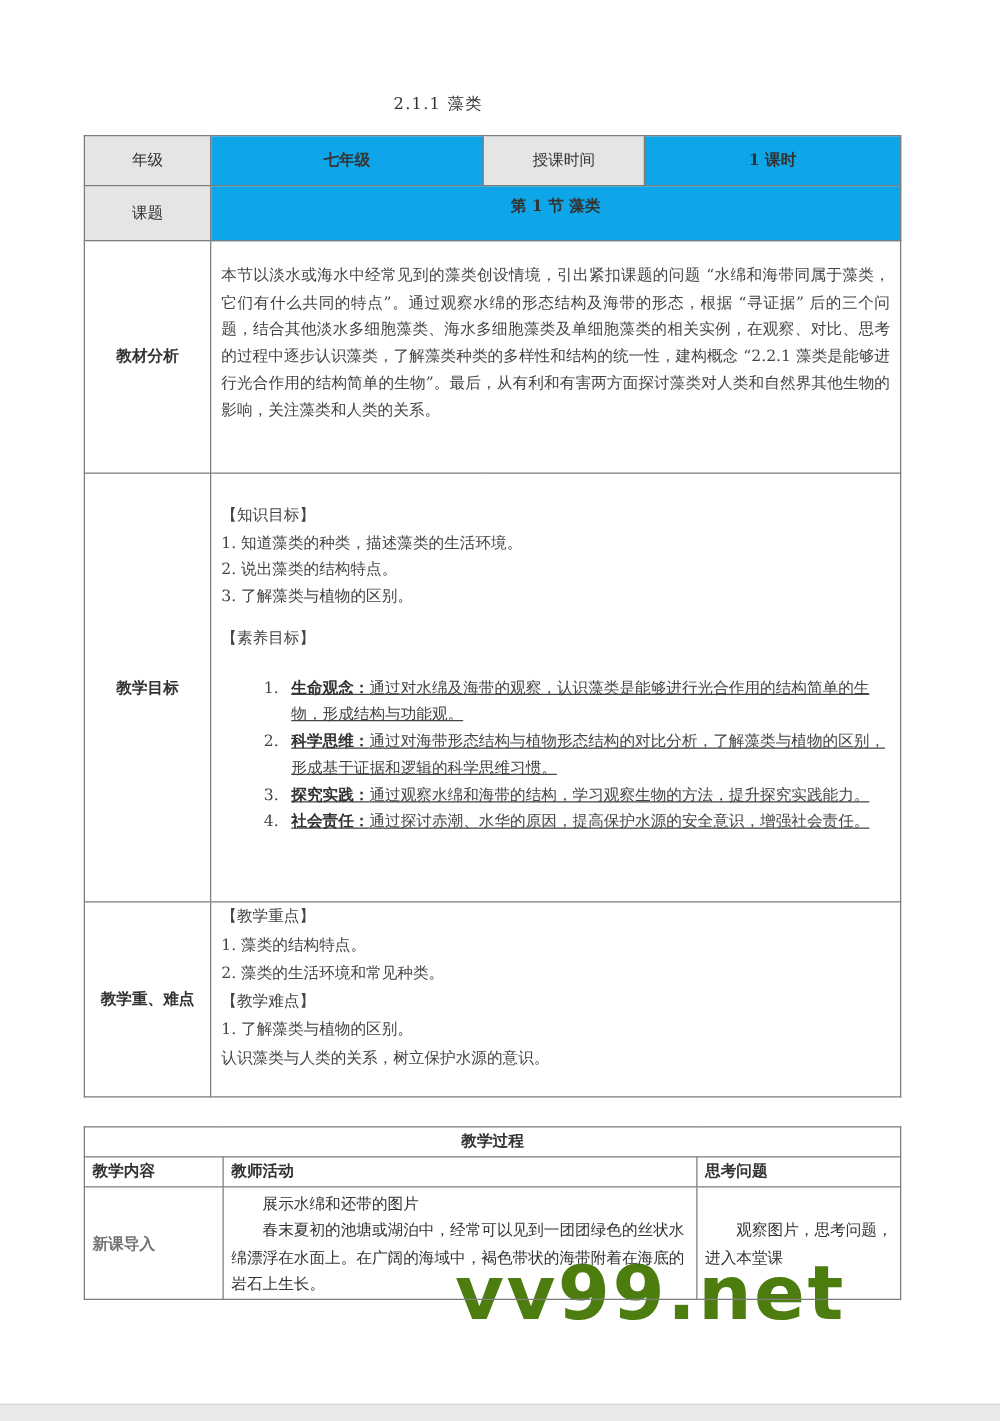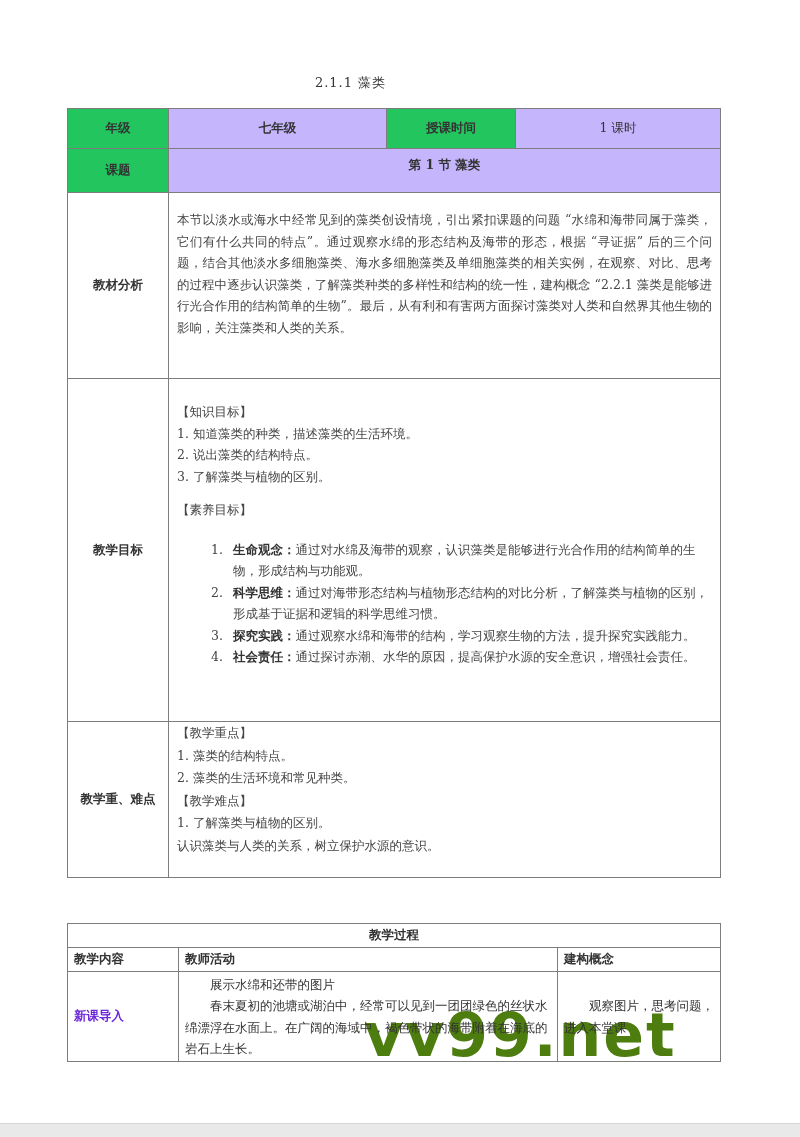--- a/index.html
+++ b/index.html
@@ -11,32 +11,32 @@
     position:absolute; top:74px; left:0; width:701px; text-align:center;
     font-size:13px; color:#333; letter-spacing:1px;
   }
   table.main {
     position:absolute; left:67px; top:108px; width:653px;
     border-collapse:collapse; table-layout:fixed; font-size:12.5px;
   }
   table.main td {
     border:1px solid #7d7d7d; padding:0; vertical-align:middle;
   }
-  .hdr { background:#22c55e; text-align:center; font-weight:bold; color:#333; }
-  .hdr2 { background:#c4b5fd; text-align:center; color:#333; }
+  .hdr { background:#e5e5e5; text-align:center; font-weight:normal; color:#333; }
+  .hdr2 { background:#0ea5e9; text-align:center; color:#333; }
   .label { text-align:center; font-weight:bold; color:#333; }
   .para { padding:6px 8px 6px 8px !important; line-height:21.5px; text-align:justify; color:#444; }
   .goals { padding:22px 8px 6px 8px !important; line-height:21.5px; color:#444; vertical-align:top !important;margin-top:28px; }
   .goals .gap { height:12px; }
-  .goals ol { margin:18px 0 0 0; padding-left:50px; }
+  .goals ol { margin:18px 0 0 0; padding-left:50px;text-decoration:underline; }
   .goals ol li { line-height:21.5px; padding-left:6px; }
   .goals b { color:#333; }
   .kd { padding:0 8px 0 8px !important; line-height:22.5px; color:#444; vertical-align:top !important; }
   table.proc {
-    position:absolute; left:67px; top:923px; width:653px;
+    position:absolute; left:67px; top:901px; width:653px;
     border-collapse:collapse; table-layout:fixed; font-size:12.5px;
   }
   table.proc td { border:1px solid #7d7d7d; padding:0 6px; color:#333; }
   .proc-title { text-align:center; font-weight:bold; height:23px; }
   .proc-head td { height:23px; font-weight:bold; }
   .proc-body td { vertical-align:middle; line-height:21.5px; color:#444; }
   .indent { text-indent:2em; }
   .watermark {
     position:absolute; left:364px; top:1000px; font-family:"DejaVu Sans", sans-serif;
     font-weight:bold; font-size:60px; color:#4d7c0f; letter-spacing:2px; z-index:-1;
@@ -56,21 +56,21 @@
     <col style="width:101px">
       <col style="width:218px">
       <col style="width:129px">
       <col style="width:205px">
   </colgroup>
   <tbody>
       <tr style="height:40px">
     <td class="hdr">年级</td>
     <td class="hdr2" style="font-weight:bold">七年级</td>
     <td class="hdr">授课时间</td>
-    <td class="hdr2" style="font-weight:normal">1 课时</td>
+    <td class="hdr2" style="font-weight:bold">1 课时</td>
   </tr>
   <tr style="height:44px">
     <td class="hdr">课题</td>
     <td class="hdr2" colspan="3" style="font-weight:bold;vertical-align:top;padding-top:8px;margin-left:45px;">第 1 节 藻类</td>
   </tr>
   <tr style="height:186px">
     <td class="label">教材分析</td>
     <td colspan="3" class="para" style="vertical-align:top;padding-top:16px !important;">本节以淡水或海水中经常见到的藻类创设情境，引出紧扣课题的问题 “水绵和海带同属于藻类，它们有什么共同的特点”。通过观察水绵的形态结构及海带的形态，根据 “寻证据” 后的三个问题，结合其他淡水多细胞藻类、海水多细胞藻类及单细胞藻类的相关实例，在观察、对比、思考的过程中逐步认识藻类，了解藻类种类的多样性和结构的统一性，建构概念 “2.2.1 藻类是能够进行光合作用的结构简单的生物”。最后，从有利和有害两方面探讨藻类对人类和自然界其他生物的影响，关注藻类和人类的关系。</td>
   </tr>
   <tr style="height:343px">
@@ -110,24 +110,24 @@
       <col style="width:379px">
       <col style="width:163px">
   </colgroup>
   <tbody>
       <tr>
     <td colspan="3" class="proc-title">教学过程</td>
   </tr>
   <tr class="proc-head">
     <td>教学内容</td>
     <td>教师活动</td>
-    <td>建构概念</td>
+    <td>思考问题</td>
   </tr>
   <tr class="proc-body" style="height:90px">
-    <td style="font-weight:bold;color:#6d28d9;font-family:Liberation Serif, serif;">新课导入</td>
+    <td style="font-weight:bold;color:#737373;">新课导入</td>
     <td>
       <div class="indent">展示水绵和还带的图片</div>
       <div class="indent">春末夏初的池塘或湖泊中，经常可以见到一团团绿色的丝状水绵漂浮在水面上。在广阔的海域中，褐色带状的海带附着在海底的岩石上生长。</div>
     </td>
     <td class="indent" style="vertical-align:middle;">观察图片，思考问题，进入本堂课</td>
   </tr>
 </tbody>
   </table>
 
 <div class="watermark">vv99.net</div>

